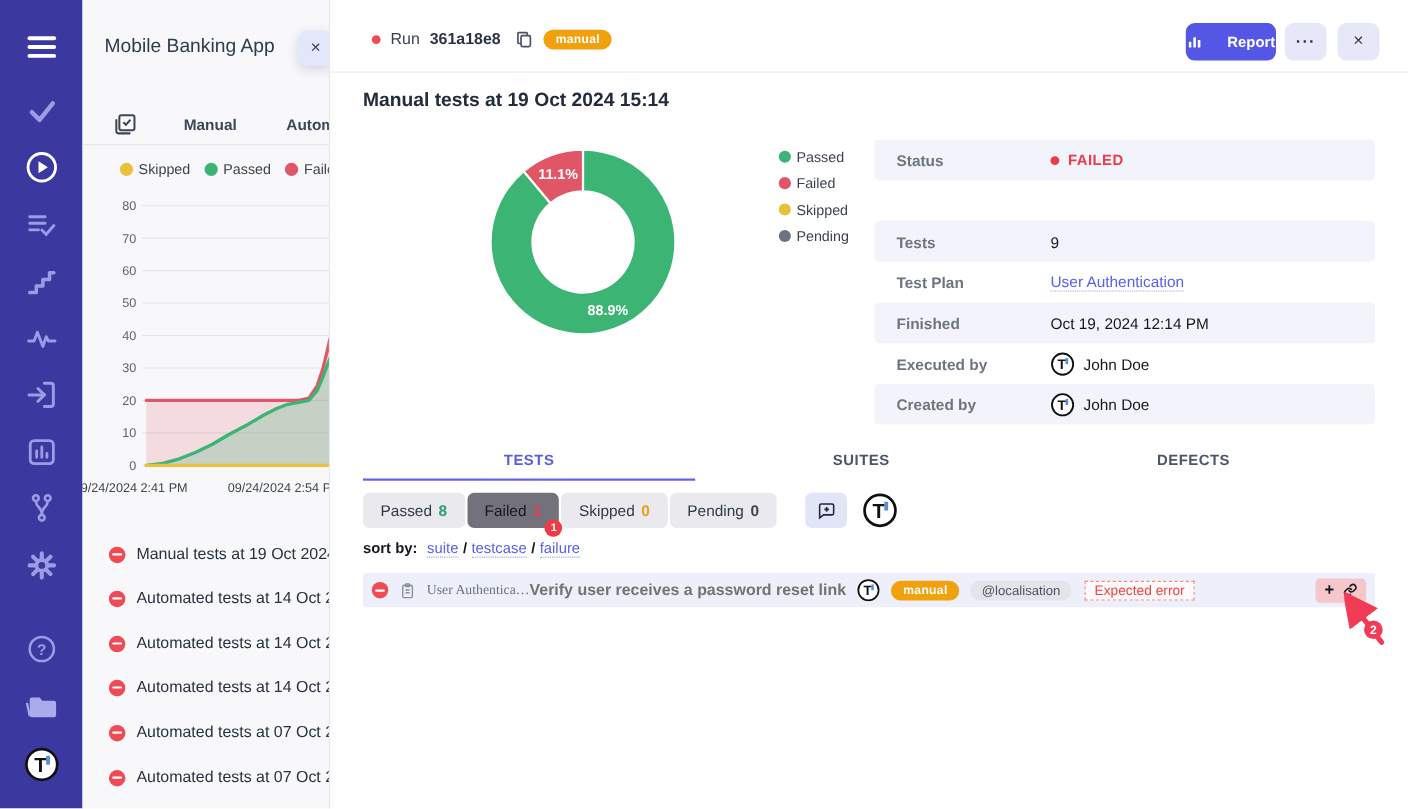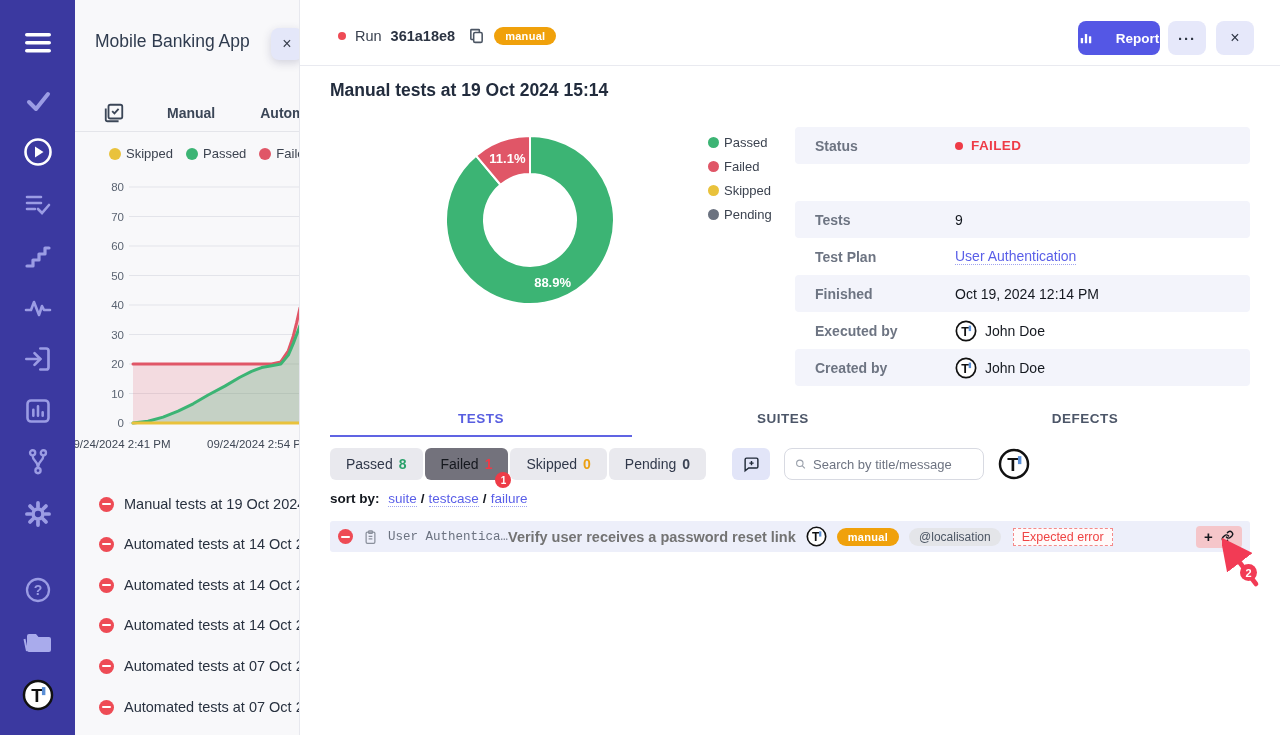--- a/index.html
+++ b/index.html
@@ -66,21 +66,21 @@
   #search-box input::placeholder{color:#6e7482}
   #flt-avatar{margin-left:14px;cursor:pointer}
 
   
   #sortrow{position:absolute;left:30px;top:491px;font-size:13.5px;color:#14181f;font-weight:bold}
   #sortrow a{color:#5a5fe8;font-weight:normal;border-bottom:1px dotted #9fa3f0;cursor:pointer;text-decoration:none}
   #sortrow .sep{color:#14181f;padding:0 4px}
 
   
   #testrow{position:absolute;left:30px;top:521px;width:920px;height:31px;background:#edeffa;border-radius:3px;display:flex;align-items:center;padding:0 8px}
-  #testrow .suite{font-family:Liberation Mono, monospace;font-size:12.5px;color:#6b7280;margin-left:10px;white-space:nowrap}
+  #testrow .suite{font-family:Liberation Serif, serif;font-size:12.5px;color:#6b7280;margin-left:10px;white-space:nowrap}
   #testrow .title{font-size:14.5px;font-weight:bold;color:#737373;margin-left:0;white-space:nowrap}
   .pill{background:#e4e5e9;color:#4b5563;font-size:12px;padding:2px 10px;border-radius:9px;white-space:nowrap}
   .err{color:#ef4444;font-size:12.5px;border:1.5px dashed #f58a8a;background:#fffafa;padding:1px 8px;white-space:nowrap}
   #row-actions{margin-left:auto;width:46px;height:22px;background:#f5c6ca;border-radius:4px;display:flex;align-items:center;justify-content:center;gap:8px;cursor:pointer}
   #row-actions .plus{font-size:15px;font-weight:bold;color:#15181e;line-height:1}
 
   
   #anno-badge{position:absolute;left:940px;top:564px;width:17px;height:17px;border-radius:50%;background:#f23b55;color:#fff;font-size:11px;font-weight:bold;display:flex;align-items:center;justify-content:center;z-index:9}
 </style>
 </head>
@@ -406,29 +406,20 @@
           <b style="color: rgb(60, 68, 84);">0</b>
         </div>
       <div id="comment-btn">
         <svg width="17" height="17" viewBox="0 0 24 24">
             <g fill="none" stroke="#1f2937" stroke-width="2">
               <path d="M21 15a2 2 0 0 1-2 2H8l-5 4V5a2 2 0 0 1 2-2h14a2 2 0 0 1 2 2z"></path>
               <path d="M12 7v6M9 10h6"></path>
             </g>
           </svg>
       </div>
-      <div id="search-box">
-        <svg width="14" height="14" viewBox="0 0 24 24">
-            <g fill="none" stroke="#9aa0ab" stroke-width="2.4">
-              <circle cx="10.5" cy="10.5" r="7"></circle>
-              <path d="M16 16l5.5 5.5"></path>
-            </g>
-          </svg>
-        <input type="text" placeholder="Search by title/message" style="">
-      </div>
       <span id="flt-avatar">
         <svg width="32" height="32" viewBox="0 0 26 26">
             <circle cx="13" cy="13" r="11.4" fill="#fff" stroke="#111" stroke-width="2"></circle>
             <text x="12" y="18.4" text-anchor="middle" font-size="15" font-weight="bold" fill="#111" font-family="Liberation Sans">T</text>
             <rect x="16.2" y="6.6" width="2.8" height="6.5" fill="#5a8fd6"></rect>
           </svg>
       </span>
     </div>
 
     <div id="sortrow">

